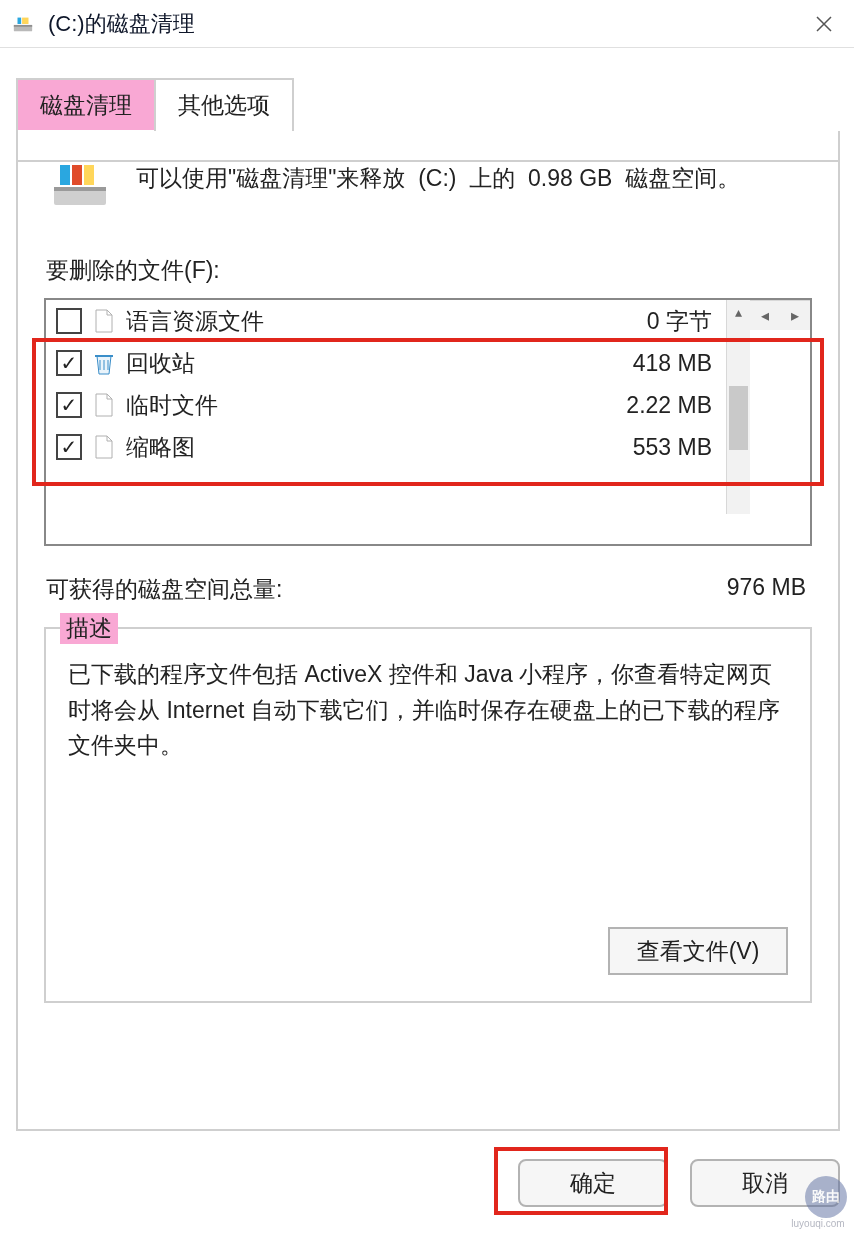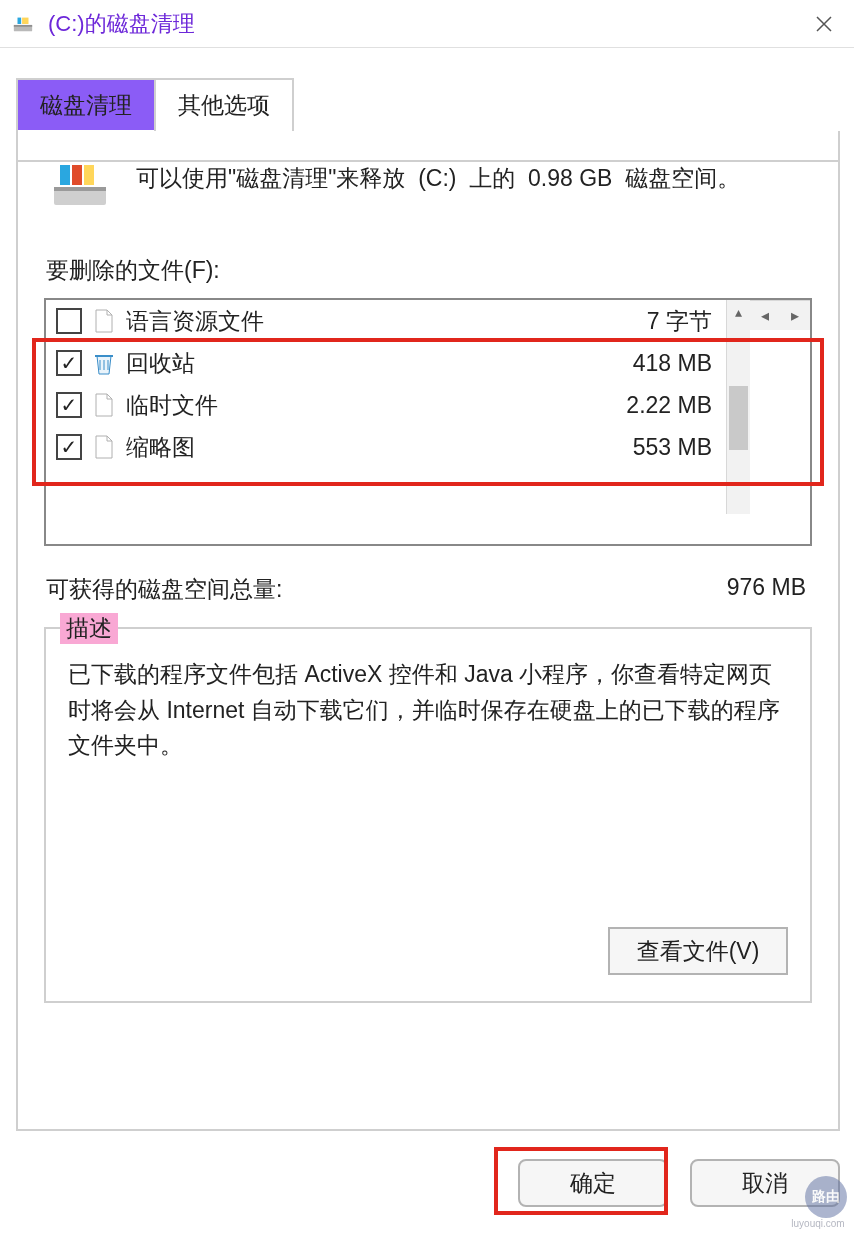--- a/index.html
+++ b/index.html
@@ -11,21 +11,21 @@
     height: 1236px;
     overflow: hidden;
     color: #222;
   }
   .titlebar {
     height: 48px;
     display: flex;
     align-items: center;
     padding-left: 12px;
     border-bottom: 1px solid #e0e0e0;
-    color: #6d28d9;
+    color: #0f172a;
     font-size: 22px;
   }
   .titlebar .app-icon {
     width: 22px;
     height: 22px;
     margin-right: 14px;
     display: inline-block;
   }
   .titlebar .close {
     margin-left: auto;
@@ -48,21 +48,21 @@
     border: 2px solid #cfcfcf;
     border-bottom: none;
     background: #fff;
     position: relative;
     margin-right: -2px;
     color: #222;
   }
   .tab.active {
     z-index: 2;
     border-color: #cfcfcf;
-    background: #8b5cf6;
+    background: #f9a8d4;
   }
   .tab.inactive {
     z-index: 0;
     border-top-color: #cfcfcf;
     border-right-color: #cfcfcf;
     border-left-color: #cfcfcf;
   }
   .tab-underline {
     position: absolute;
     left: 16px;
@@ -302,21 +302,21 @@
 
           <div class="file-row" style="padding-right:32px;">
             <span class="chk"></span>
             <span class="ficon">
               <svg width="20" height="24" viewBox="0 0 20 24">
                   <path d="M2 1 h11 l5 5 v17 h-16 z" fill="#fff" stroke="#b0b0b0"></path>
                   <path d="M13 1 v5 h5" fill="none" stroke="#b0b0b0"></path>
                 </svg>
             </span>
             <span class="fname">语言资源文件</span>
-            <span class="fsize">7 字节</span>
+            <span class="fsize">0 字节</span>
           </div>
 
           <div class="file-row" style="padding-right:32px;">
             <span class="chk">✓</span>
             <span class="ficon">
               <svg width="22" height="26" viewBox="0 0 22 26">
                   <path d="M4 6 h14 l-2 18 h-10 z" fill="#eaf4fb" stroke="#3a8ec9"></path>
                   <path d="M7 10 v10 M11 10 v10 M15 10 v10" stroke="#3a8ec9"></path>
                   <path d="M2 6 h18" stroke="#3a8ec9" stroke-width="2"></path>
                 </svg>

